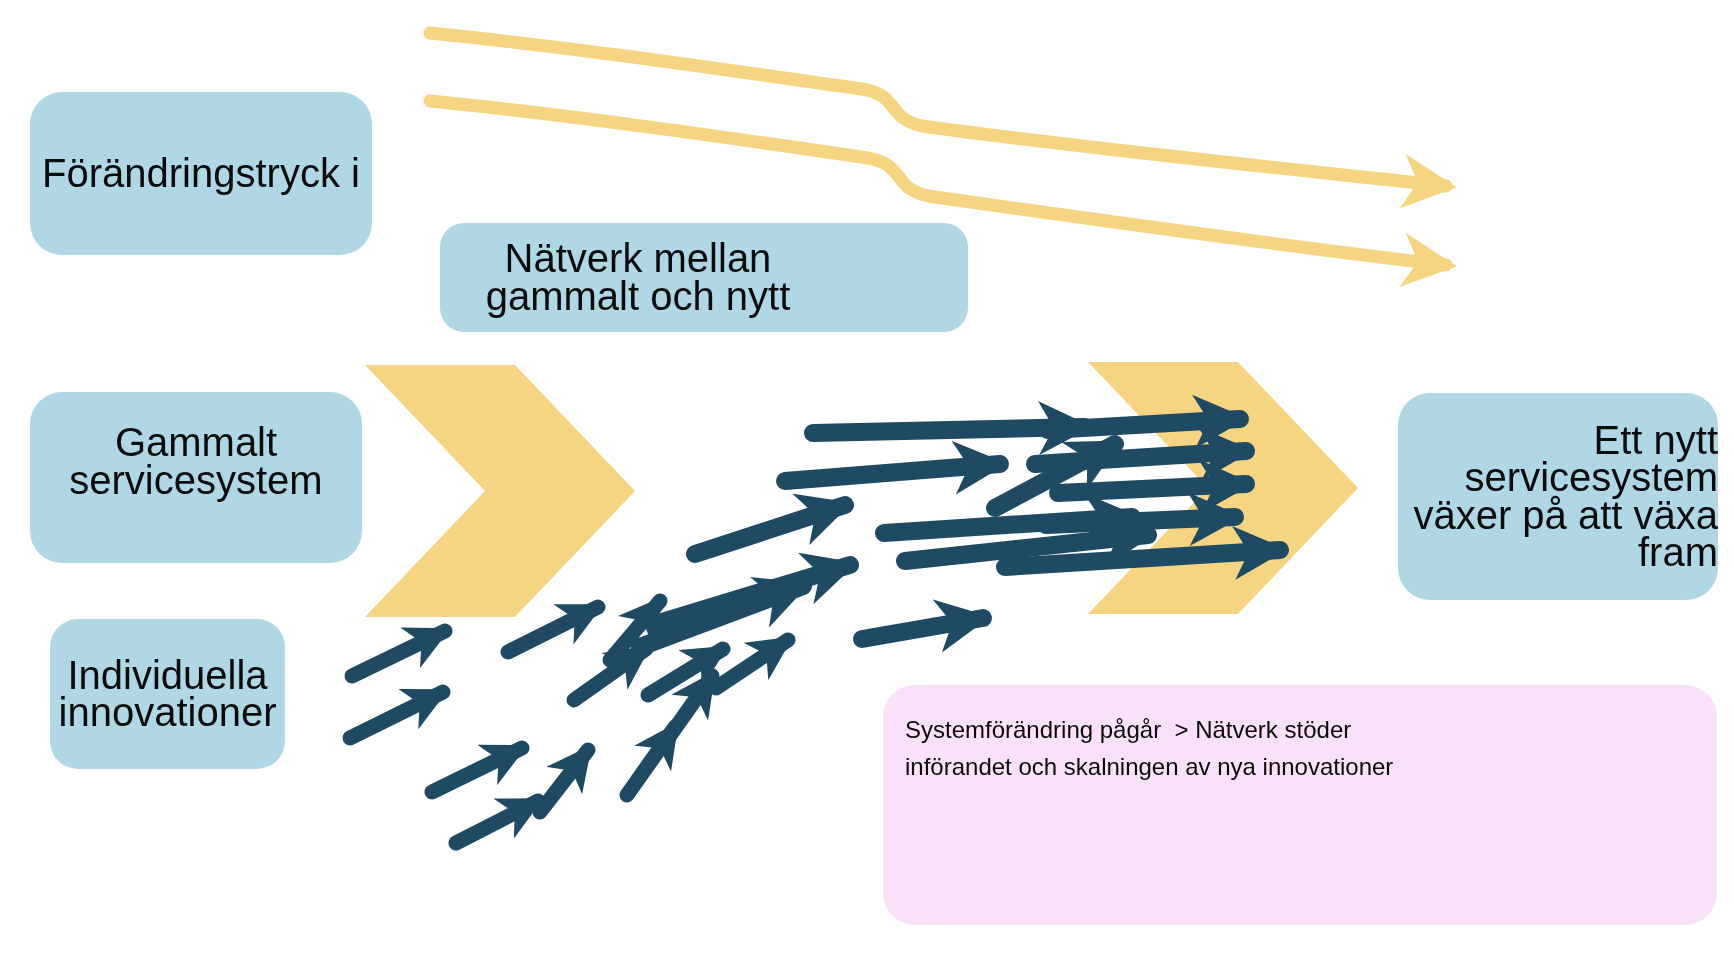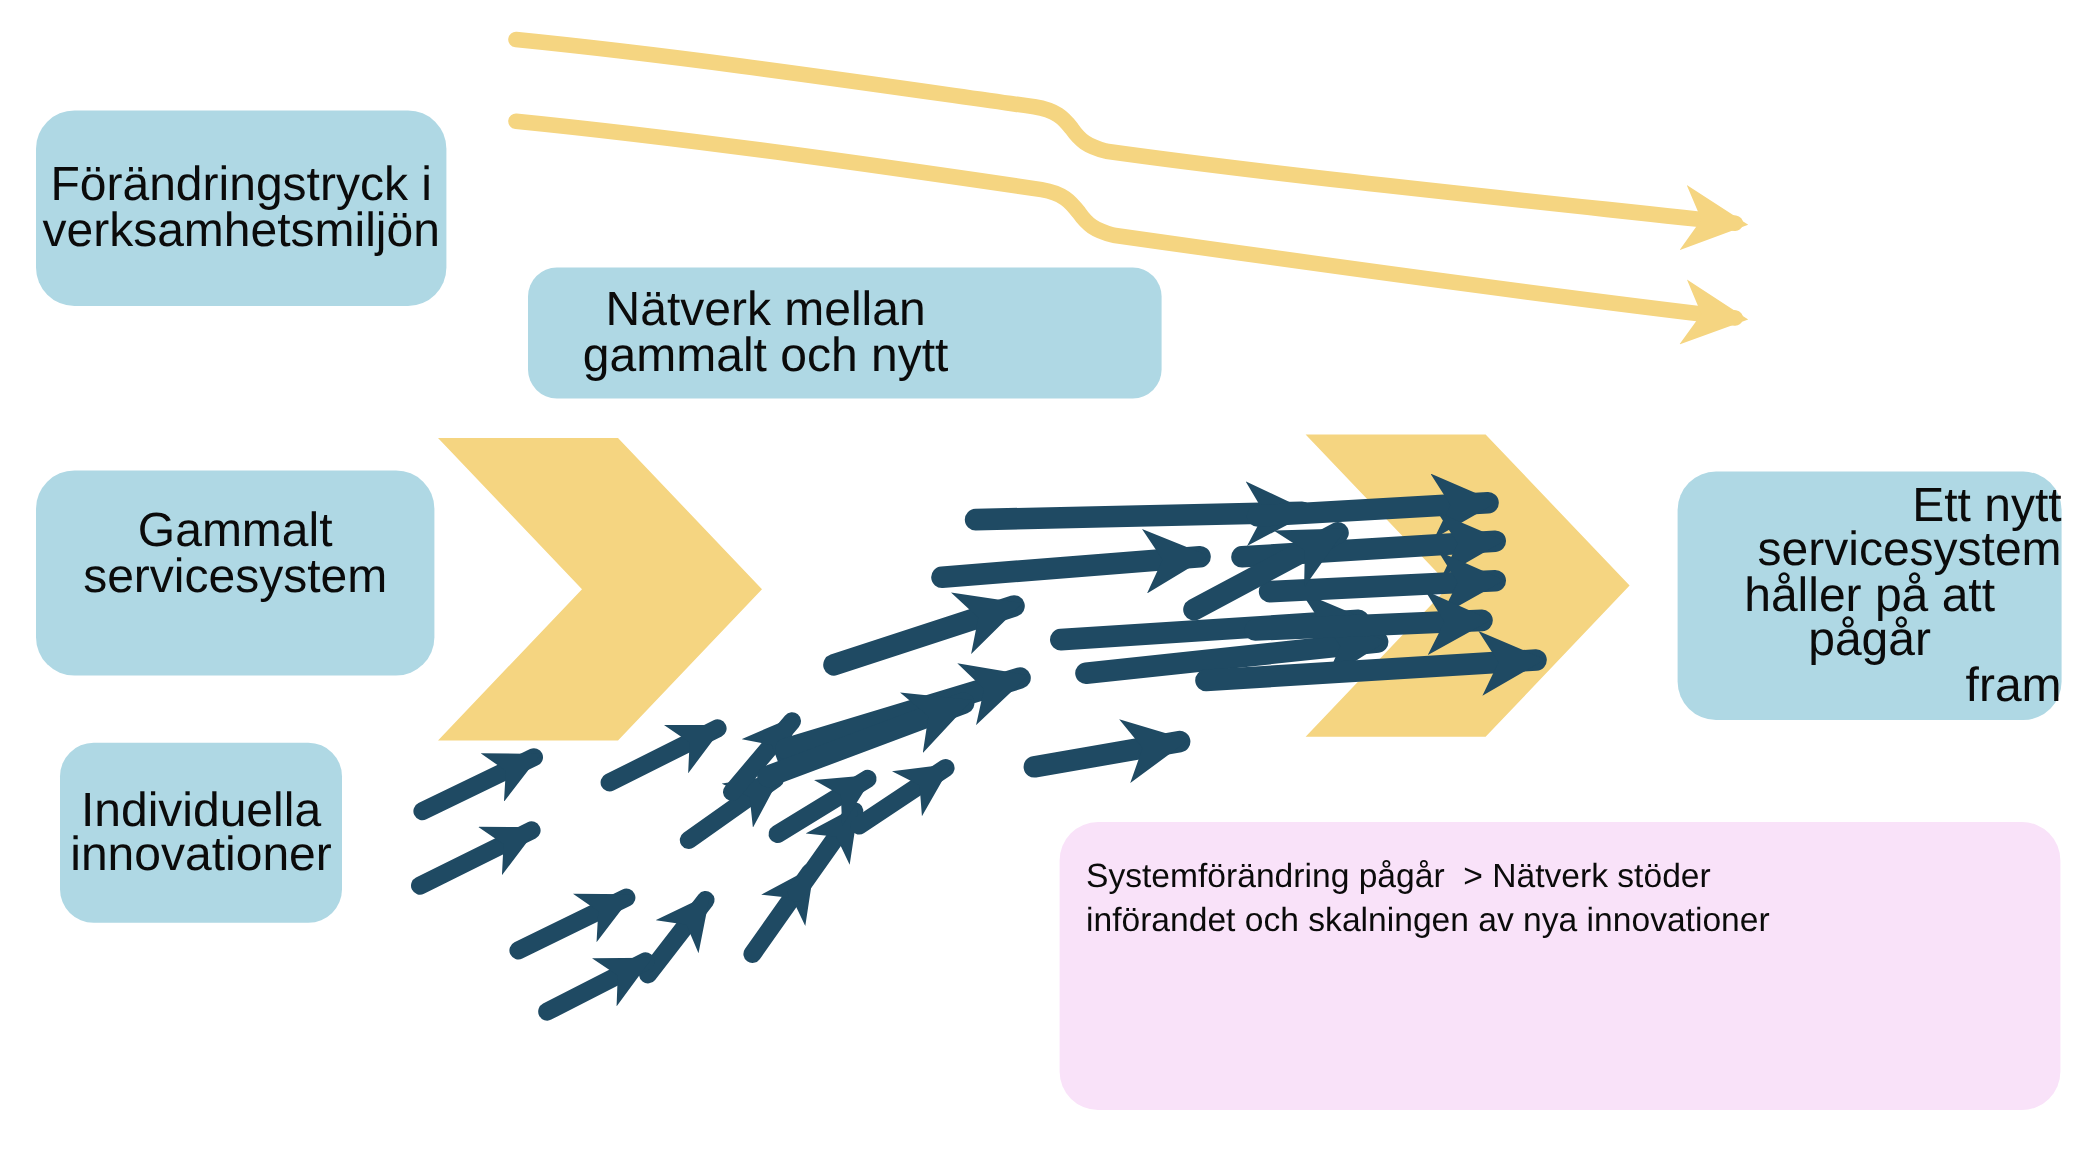--- a/index.html
+++ b/index.html
@@ -15,21 +15,21 @@
     font-size:40px;line-height:37.5px;text-align:center;box-sizing:border-box;
   }
   .b1{left:30px;top:92px;width:342px;height:163px;border-radius:32px;}
   .b2{left:440px;top:223px;width:528px;height:109px;border-radius:24px;padding-right:132px;}
   .b3{left:30px;top:392px;width:332px;height:171px;border-radius:32px;padding-bottom:32px;}
   .b4{left:50px;top:619px;width:235px;height:150px;border-radius:28px;}
   .b5{left:1398px;top:393px;width:320px;height:207px;border-radius:32px;align-items:flex-end;}
   .note{
     position:absolute;left:883px;top:685px;width:834px;height:240px;
     border-radius:32px;background:var(--pink,#f9e2f9);box-sizing:border-box;
-    padding:26px 32px 0 22px;font-size:28px;line-height:37px;text-align:left;
+    padding:26px 32px 0 22px;font-size:24px;line-height:37px;text-align:left;
   }
   .note .line{white-space:pre;}
   .np2{margin-top:44px;}
 </style>
 </head>
 <body>
 
 <svg id="fig" width="1734" height="964" viewBox="0 0 1734 964">
   <defs>
     <marker id="navy-head" viewBox="0 0 10 10" refX="8.6" refY="5" markerWidth="3" markerHeight="3" orient="auto" markerUnits="strokeWidth">
@@ -70,42 +70,41 @@
       <line x1="1035" y1="464" x2="1246" y2="451" stroke="#1F4A63" stroke-width="18" stroke-linecap="round" marker-end="url(#navy-head)"></line>
       <line x1="1058" y1="493" x2="1246" y2="484" stroke="#1F4A63" stroke-width="18" stroke-linecap="round" marker-end="url(#navy-head)"></line>
       <line x1="1046" y1="525" x2="1235" y2="517" stroke="#1F4A63" stroke-width="18" stroke-linecap="round" marker-end="url(#navy-head)"></line>
       <line x1="1005" y1="567" x2="1280" y2="550" stroke="#1F4A63" stroke-width="18" stroke-linecap="round" marker-end="url(#navy-head)"></line>
       <line x1="995" y1="508" x2="1115" y2="444" stroke="#1F4A63" stroke-width="18" stroke-linecap="round" marker-end="url(#navy-head)"></line>
     </g>
   </svg>
 
 <div class="box b1">
   <div class="line">Förändringstryck i</div>
-  <div class="line">verksamhetsmiljön</div>
 </div>
 
 <div class="box b2">
   <div class="line">Nätverk mellan</div>
   <div class="line">gammalt och nytt</div>
 </div>
 
 <div class="box b3">
   <div class="line">Gammalt</div>
   <div class="line">servicesystem</div>
 </div>
 
 <div class="box b4">
   <div class="line">Individuella</div>
   <div class="line">innovationer</div>
 </div>
 
 <div class="box b5">
   <div class="line">Ett nytt</div>
   <div class="line">servicesystem</div>
-  <div class="line">håller på att pågår</div>
+  <div class="line">växer på att växa</div>
   <div class="line">fram</div>
 </div>
 
 <div class="note">
   <div class="np">
     <div class="line">Systemförändring pågår  &gt; Nätverk stöder</div>
     <div class="line">införandet och skalningen av nya innovationer</div>
   </div>
 </div>
 

